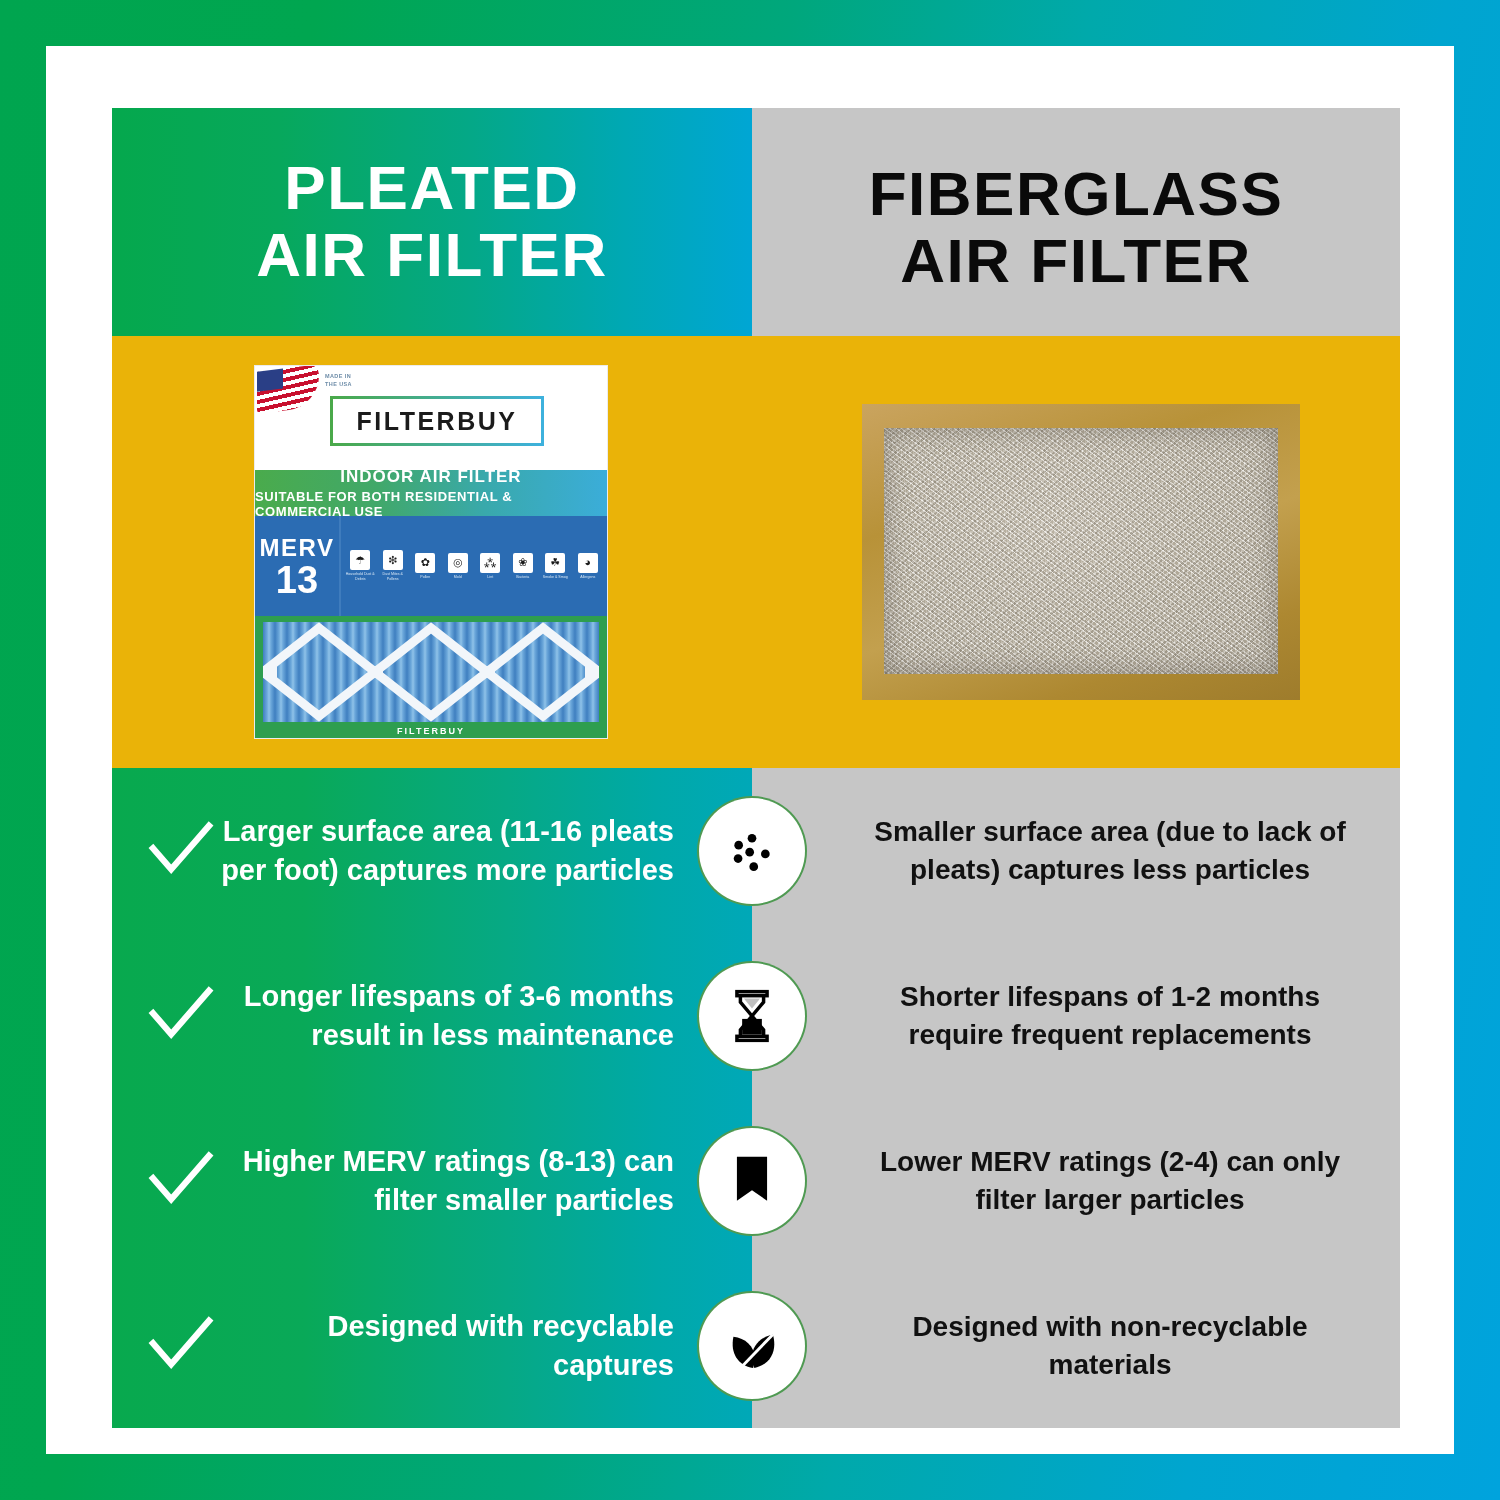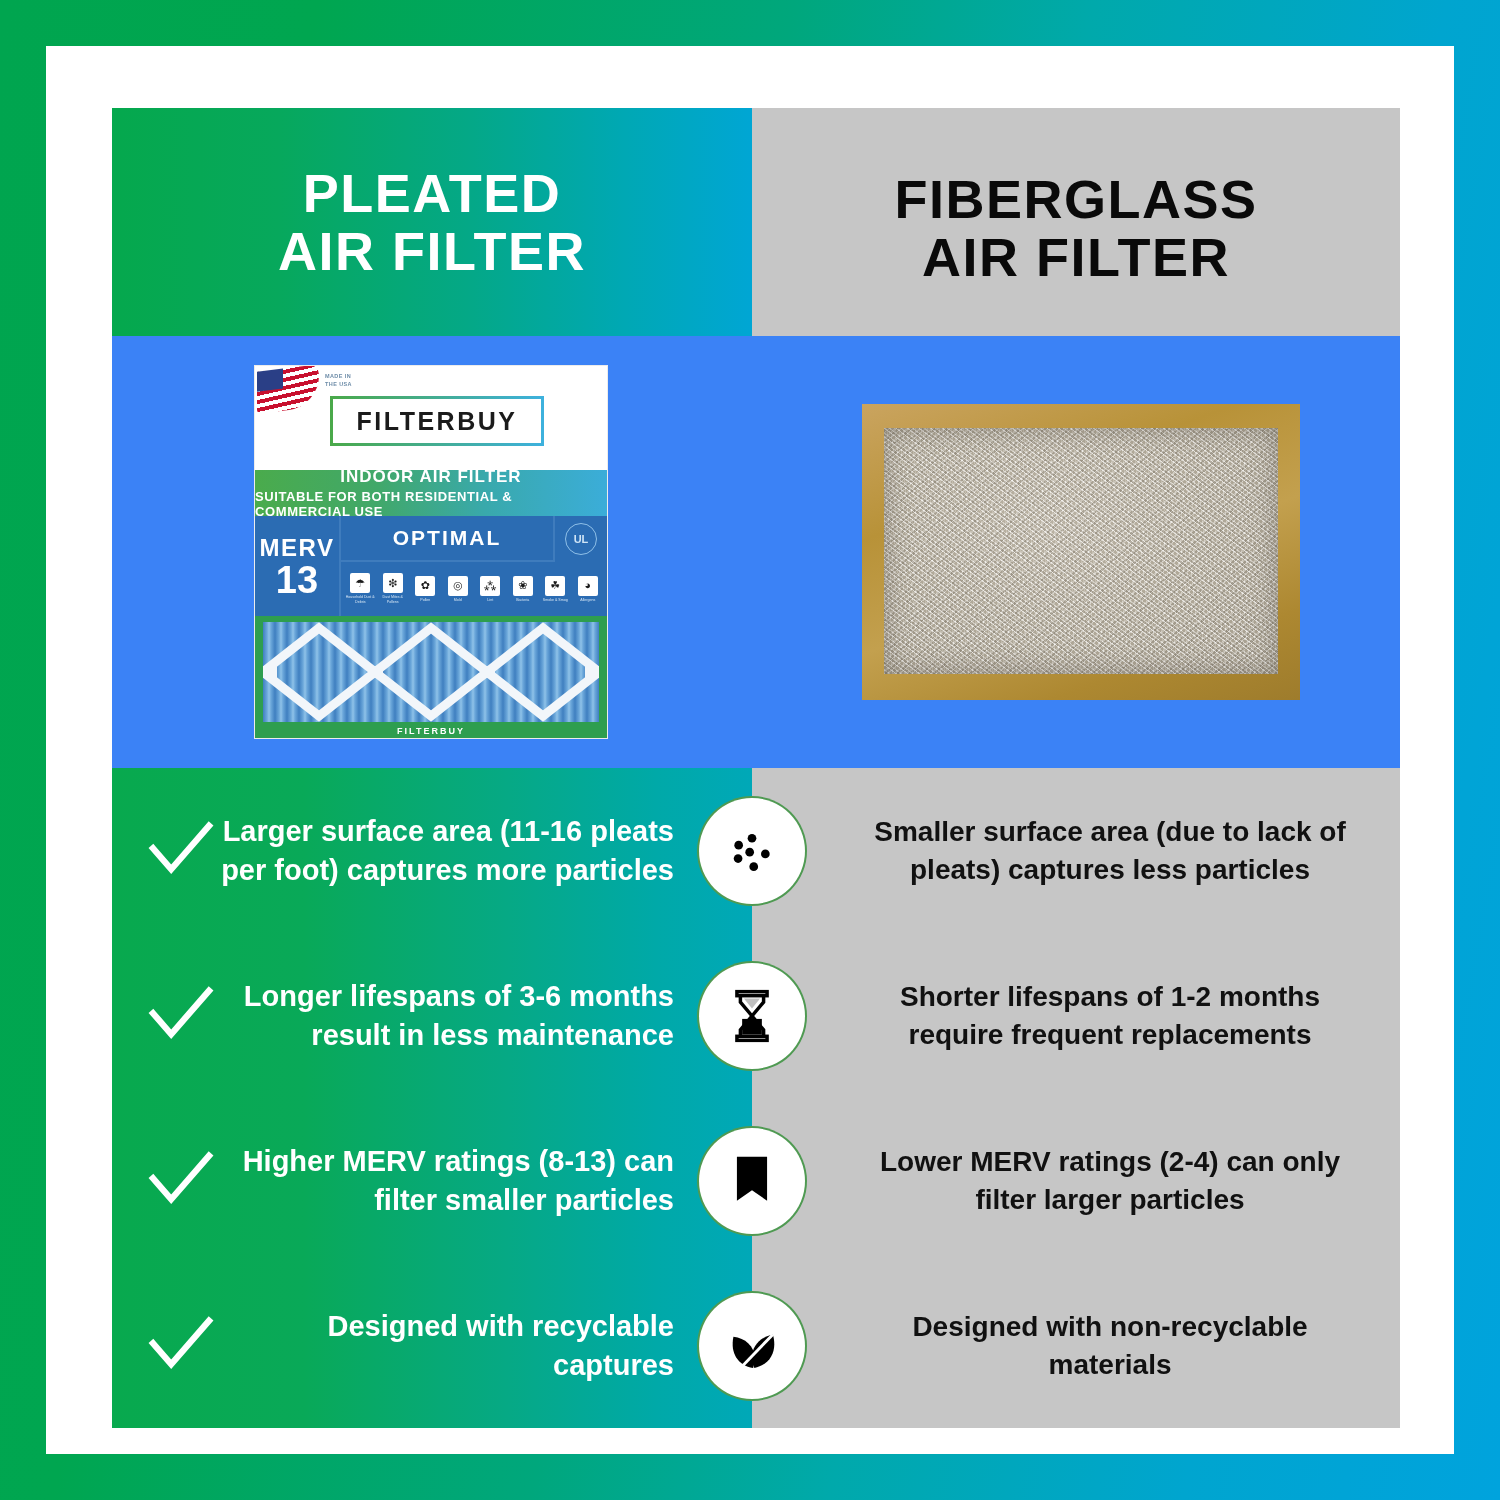--- a/index.html
+++ b/index.html
@@ -48,38 +48,38 @@
   .header-right {
     flex: 1;
     background: #c6c6c6;
     display: flex;
     align-items: center;
     justify-content: center;
   }
   .header-title {
     text-align: center;
     font-weight: 700;
-    font-size: 54px;
+    font-size: 62px;
     line-height: 1.08;
     letter-spacing: 1.5px;
     font-stretch: condensed;
     white-space: pre-line;
   }
   .header-left .header-title { color: #ffffff; }
   .header-right .header-title { color: #0a0a0a; margin-top: 12px; }
 
   
   .products {
     position: absolute;
     left: 66px;
     top: 290px;
     width: 1288px;
     height: 432px;
     display: flex;
-    background: #3b82f6;
+    background: #eab308;
     gap: 12px;
   }
   .product-cell {
     width: 50%;
     display: flex;
     align-items: center;
     justify-content: center;
   }
 
   
@@ -343,26 +343,20 @@
             <div class="pl-band-t1">INDOOR AIR FILTER</div>
             <div class="pl-band-t2">SUITABLE FOR BOTH RESIDENTIAL &amp; COMMERCIAL USE</div>
           </div>
 
           <div class="pl-mid">
             <div class="pl-merv">
               <div class="pl-merv-label">MERV</div>
               <div class="pl-merv-value">13</div>
             </div>
             <div class="pl-mid-right">
-              <div class="pl-optimal-row">
-                <div class="pl-optimal">OPTIMAL</div>
-                <div class="pl-ul">
-                  <div class="pl-ul-mark">UL</div>
-                </div>
-              </div>
               <div class="pl-icons" id="pl-icons">
                   <div class="pl-icon">
                     <div class="pl-icon-sq">☂</div>
                     <div class="pl-icon-cap">Household
 Dust &amp; Debris</div>
                   </div>
                   <div class="pl-icon">
                     <div class="pl-icon-sq">❇</div>
                     <div class="pl-icon-cap">Dust Mites
 &amp; Pollens</div>

